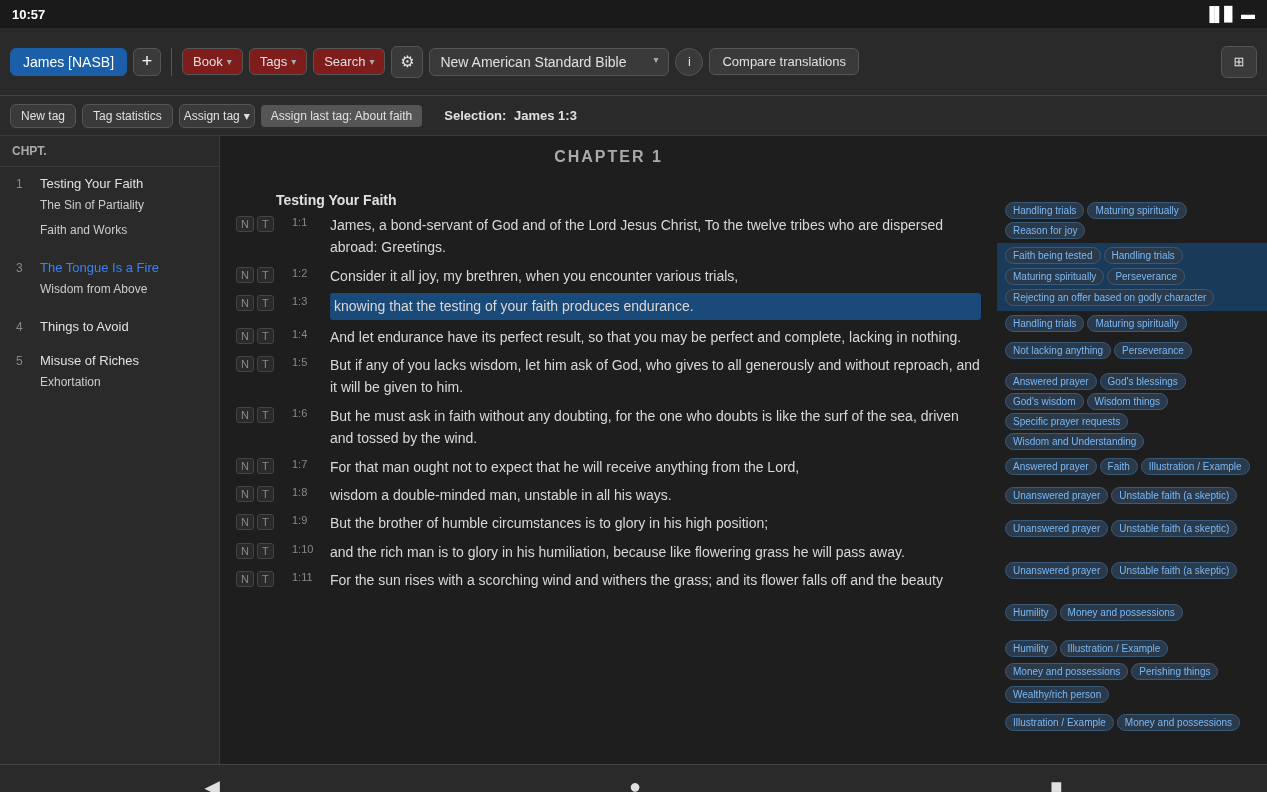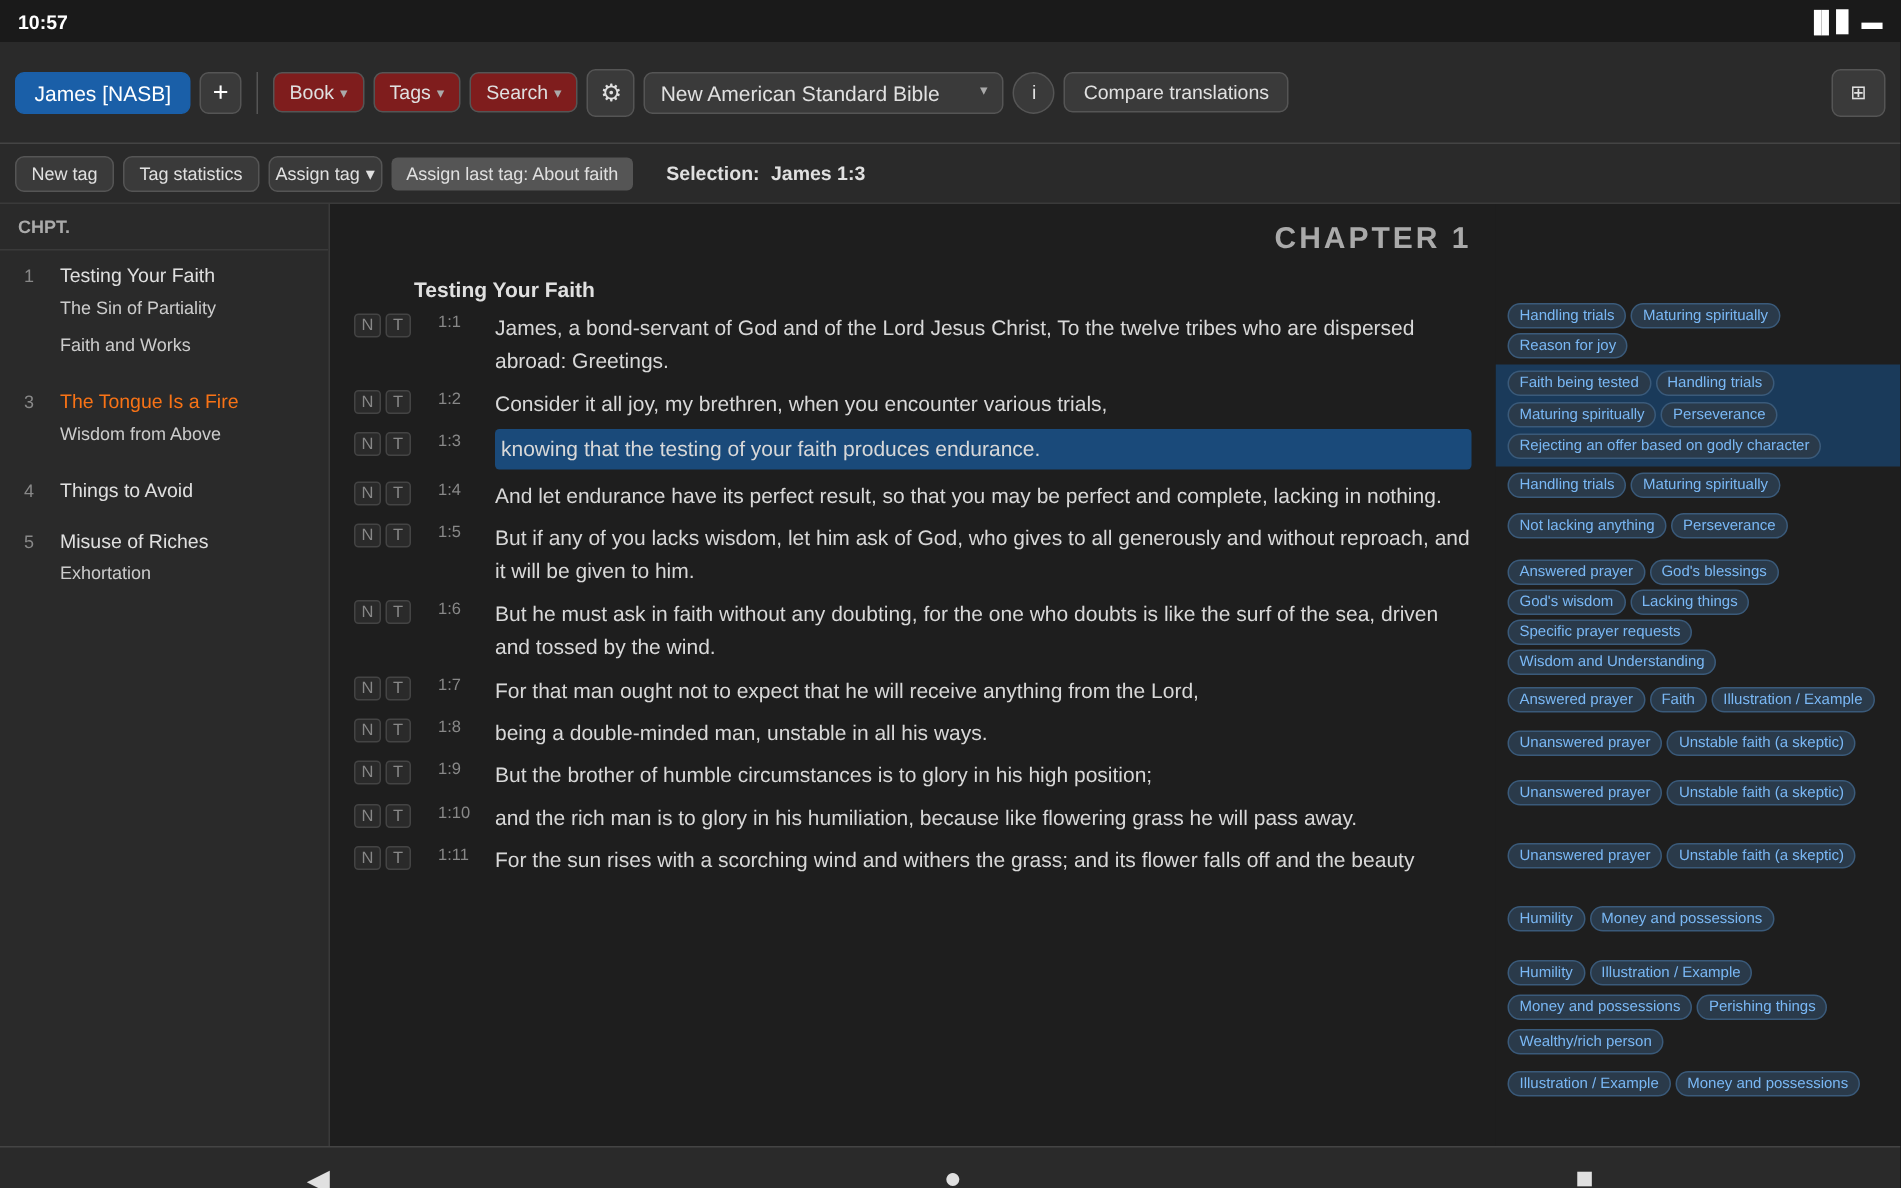--- a/index.html
+++ b/index.html
@@ -236,26 +236,26 @@
     }
 
     
     .content-area {
       flex: 1;
       overflow-y: auto;
       background: #1e1e1e;
       padding: 12px 16px;
     }
     .chapter-title {
-      text-align: right;
-      font-size: 20px;
+      text-align: center;
+      font-size: 16px;
       font-weight: 700;
       color: #aaa;
       letter-spacing: 2px;
-      margin-bottom: 14px;
+      margin-bottom: 26px;
       text-transform: uppercase;
     }
     .section-heading {
       font-size: 14px;
       font-weight: 700;
       color: #e0e0e0;
       margin: 10px 0 6px 0;
       padding-left: 40px;
     }
     .verse-row {
@@ -428,21 +428,21 @@
       <div>
         <div style="font-size:13px; color:#e0e0e0;">Testing Your Faith</div>
         <div class="sub-item" style="padding-left:0;">The Sin of Partiality</div>
         <div class="sub-item" style="padding-left:0;">Faith and Works</div>
       </div>
     </div>
 
     <div class="sidebar-item chapter-num">
       <span class="chapter-number">3</span>
       <div>
-        <div style="font-size:13px; color:#f97316;">The Tongue Is a Fire</div>
+        <div style="font-size:13px; color:#3b82f6;">The Tongue Is a Fire</div>
         <div class="sub-item" style="padding-left:0;">Wisdom from Above</div>
       </div>
     </div>
 
     <div class="sidebar-item chapter-num">
       <span class="chapter-number">4</span>
       <div>
         <div style="font-size:13px; color:#e0e0e0;">Things to Avoid</div>
       </div>
     </div>
@@ -522,21 +522,21 @@
       <span class="verse-ref">1:7</span>
       <span class="verse-text">For that man ought not to expect that he will receive anything from the Lord,</span>
     </div>
 
     <div class="verse-row">
       <div class="verse-markers">
         <span class="marker">N</span>
         <span class="marker">T</span>
       </div>
       <span class="verse-ref">1:8</span>
-      <span class="verse-text">being a double-minded man, unstable in all his ways.</span>
+      <span class="verse-text">wisdom a double-minded man, unstable in all his ways.</span>
     </div>
 
     <div class="verse-row">
       <div class="verse-markers">
         <span class="marker">N</span>
         <span class="marker">T</span>
       </div>
       <span class="verse-ref">1:9</span>
       <span class="verse-text">But the brother of humble circumstances is to glory in his high position;</span>
     </div>
@@ -582,21 +582,21 @@
       <span class="tag-chip">Handling trials</span>
       <span class="tag-chip">Maturing spiritually</span>
       <span class="tag-chip">Not lacking anything</span>
       <span class="tag-chip">Perseverance</span>
     </div>
 
     <div class="verse-tags" style="min-height:74px;">
       <span class="tag-chip">Answered prayer</span>
       <span class="tag-chip">God's blessings</span>
       <span class="tag-chip">God's wisdom</span>
-      <span class="tag-chip">Lacking things</span>
+      <span class="tag-chip">Wisdom things</span>
       <span class="tag-chip">Specific prayer requests</span>
       <span class="tag-chip">Wisdom and Understanding</span>
     </div>
 
     <div class="verse-tags" style="min-height:62px;">
       <span class="tag-chip">Answered prayer</span>
       <span class="tag-chip">Faith</span>
       <span class="tag-chip">Illustration / Example</span>
       <span class="tag-chip">Unanswered prayer</span>
       <span class="tag-chip">Unstable faith (a skeptic)</span>

